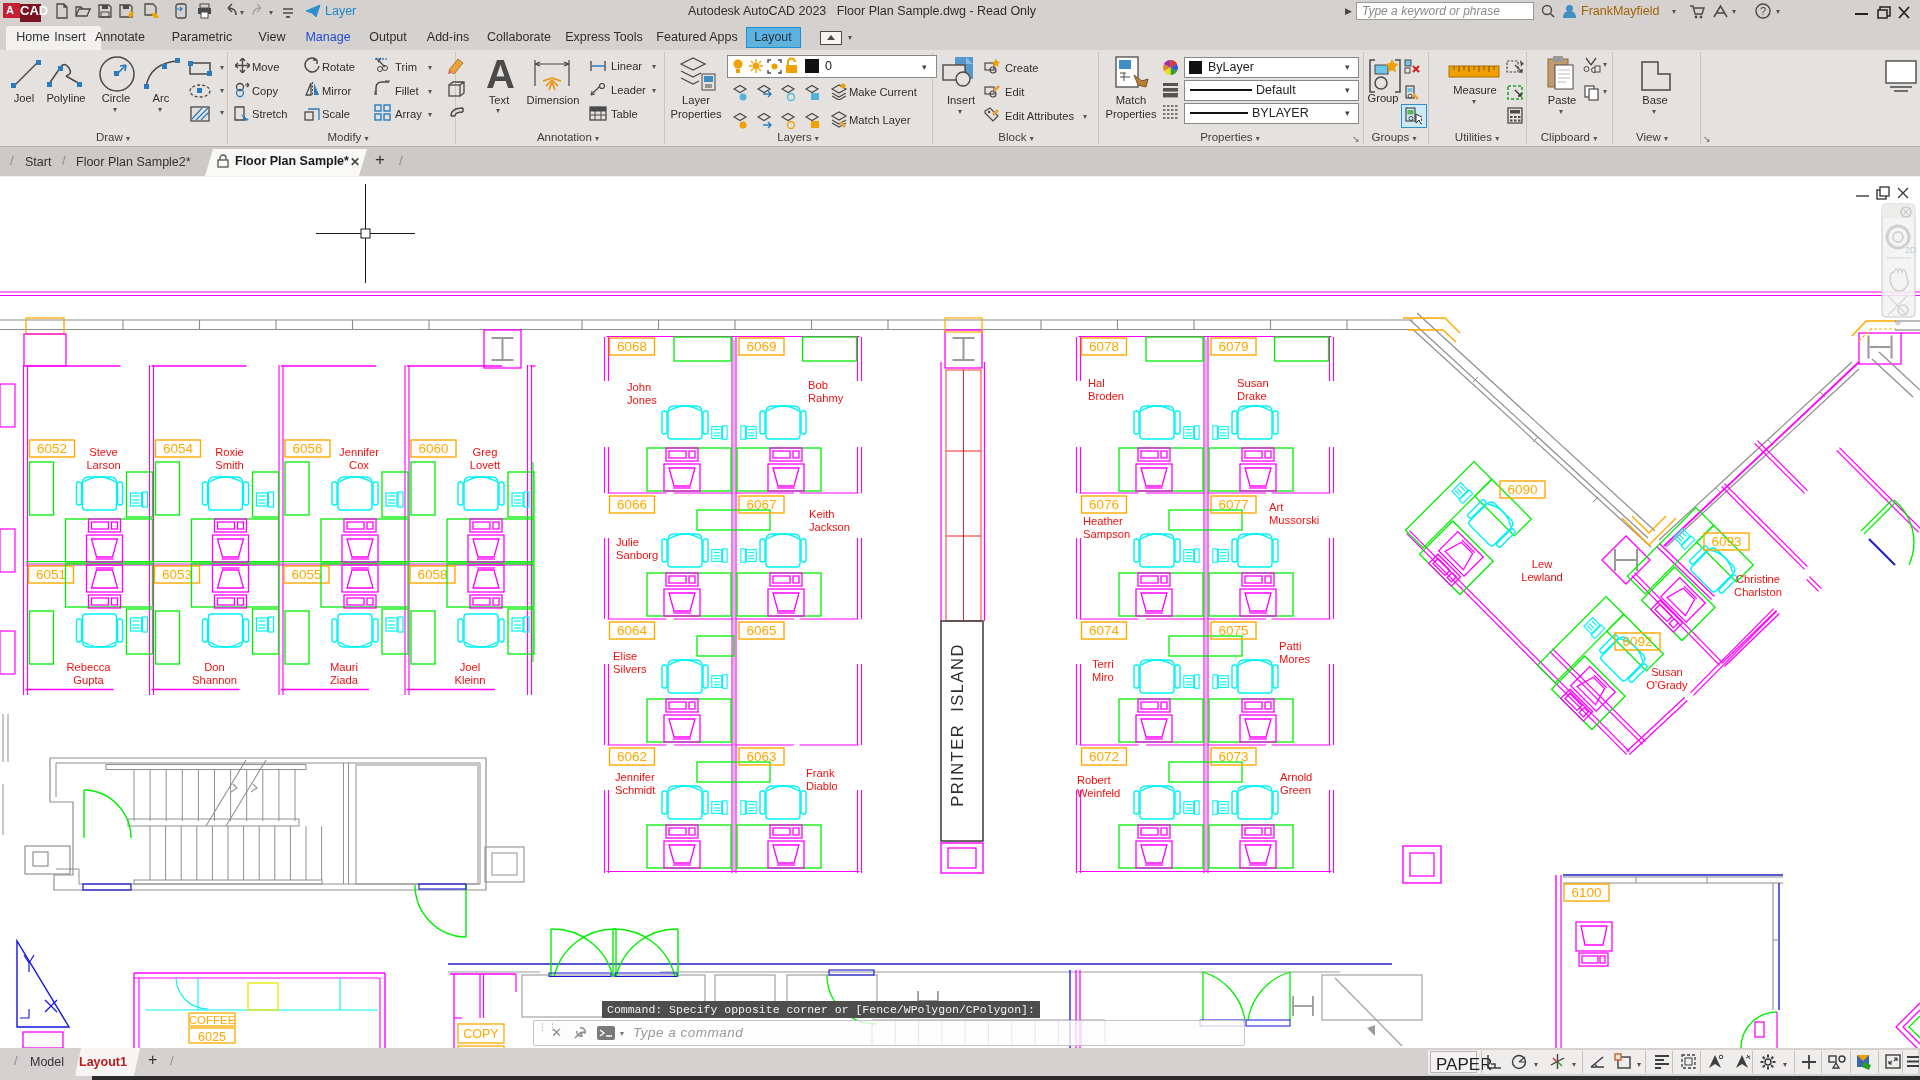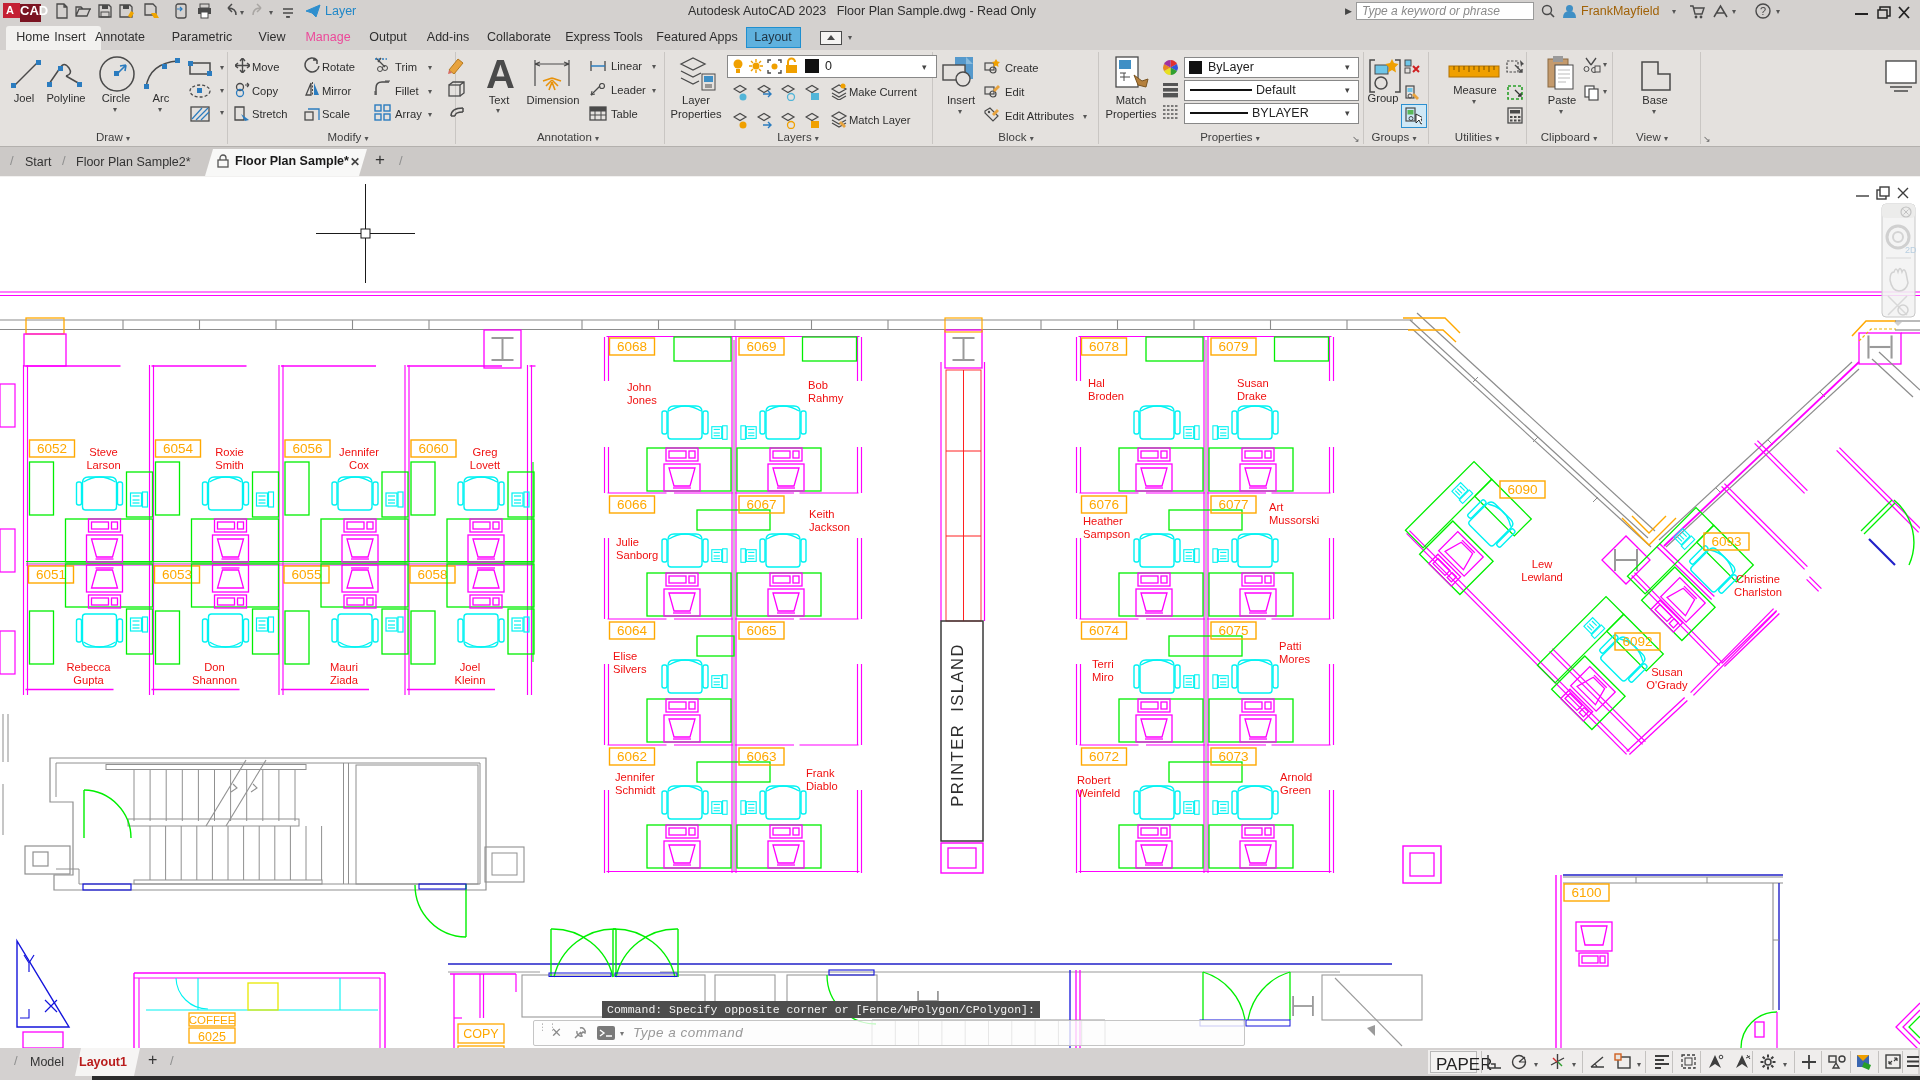--- a/index.html
+++ b/index.html
@@ -92,21 +92,21 @@
     <div class="abs" style="left:1897px;top:5px;"><svg width="14" height="13" viewBox="0 0 14 13">
         <path d="M2 1 L12 12 M12 1 L2 12" stroke="#222" stroke-width="1.8"></path>
       </svg></div>
     <div class="abs" style="left:0;top:22px;width:1920px;height:28px;background:#d4d1cf;"></div>
     <div class="abs" style="left:6px;top:26px;width:95px;height:24px;background:#f2f1ef;border-radius:3px 3px 0 0;"></div>
     <div class="tx" style="left:33px;top:30px;transform:translateX(-50%);font-size:12.5px;color:#2e2e2e;">Home</div>
     <div class="tx" style="left:70px;top:30px;transform:translateX(-50%);font-size:12.5px;color:#2e2e2e;">Insert</div>
     <div class="tx" style="left:120px;top:30px;transform:translateX(-50%);font-size:12.5px;color:#2e2e2e;">Annotate</div>
     <div class="tx" style="left:187px;top:30px;transform:translateX(-50%);font-size:12.5px;color:#2e2e2e;padding-left:30px;">Parametric</div>
     <div class="tx" style="left:272px;top:30px;transform:translateX(-50%);font-size:12.5px;color:#2e2e2e;">View</div>
-    <div class="tx" style="left:328px;top:30px;transform:translateX(-50%);font-size:12.5px;color:#ec4899;">Manage</div>
+    <div class="tx" style="left:328px;top:30px;transform:translateX(-50%);font-size:12.5px;color:#1d4ed8;">Manage</div>
     <div class="tx" style="left:388px;top:30px;transform:translateX(-50%);font-size:12.5px;color:#2e2e2e;">Output</div>
     <div class="tx" style="left:448px;top:30px;transform:translateX(-50%);font-size:12.5px;color:#2e2e2e;">Add-ins</div>
     <div class="tx" style="left:519px;top:30px;transform:translateX(-50%);font-size:12.5px;color:#2e2e2e;">Collaborate</div>
     <div class="tx" style="left:604px;top:30px;transform:translateX(-50%);font-size:12.5px;color:#2e2e2e;">Express Tools</div>
     <div class="tx" style="left:697px;top:30px;transform:translateX(-50%);font-size:12.5px;color:#2e2e2e;">Featured Apps</div>
     <div class="abs" style="left:746px;top:27px;width:55px;height:21px;background:#5fb1de;border:1px solid #1e8fd0;"></div>
     <div class="tx" style="left:773px;top:30px;transform:translateX(-50%);font-size:12.5px;color:#1f3342;">Layout</div>
     <div class="abs" style="left:820px;top:31px;width:22px;height:14px;border:1.5px solid #4a4a4a;background:#f5f4f2;text-align:center;">
       <div style="margin-top:3px;margin-left:6px;width:0;height:0;border-left:4px solid transparent;border-right:4px solid transparent;border-bottom:5px solid #4a4a4a;"></div>
     </div>

